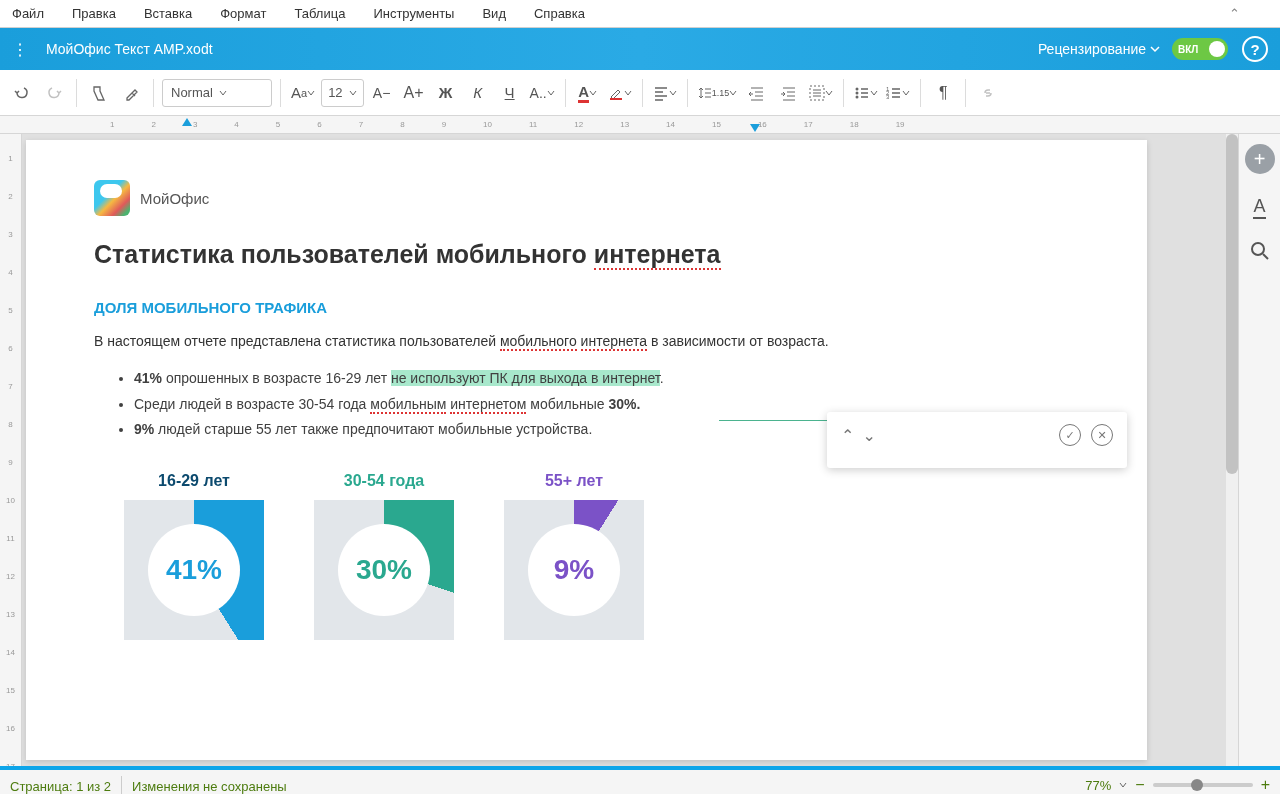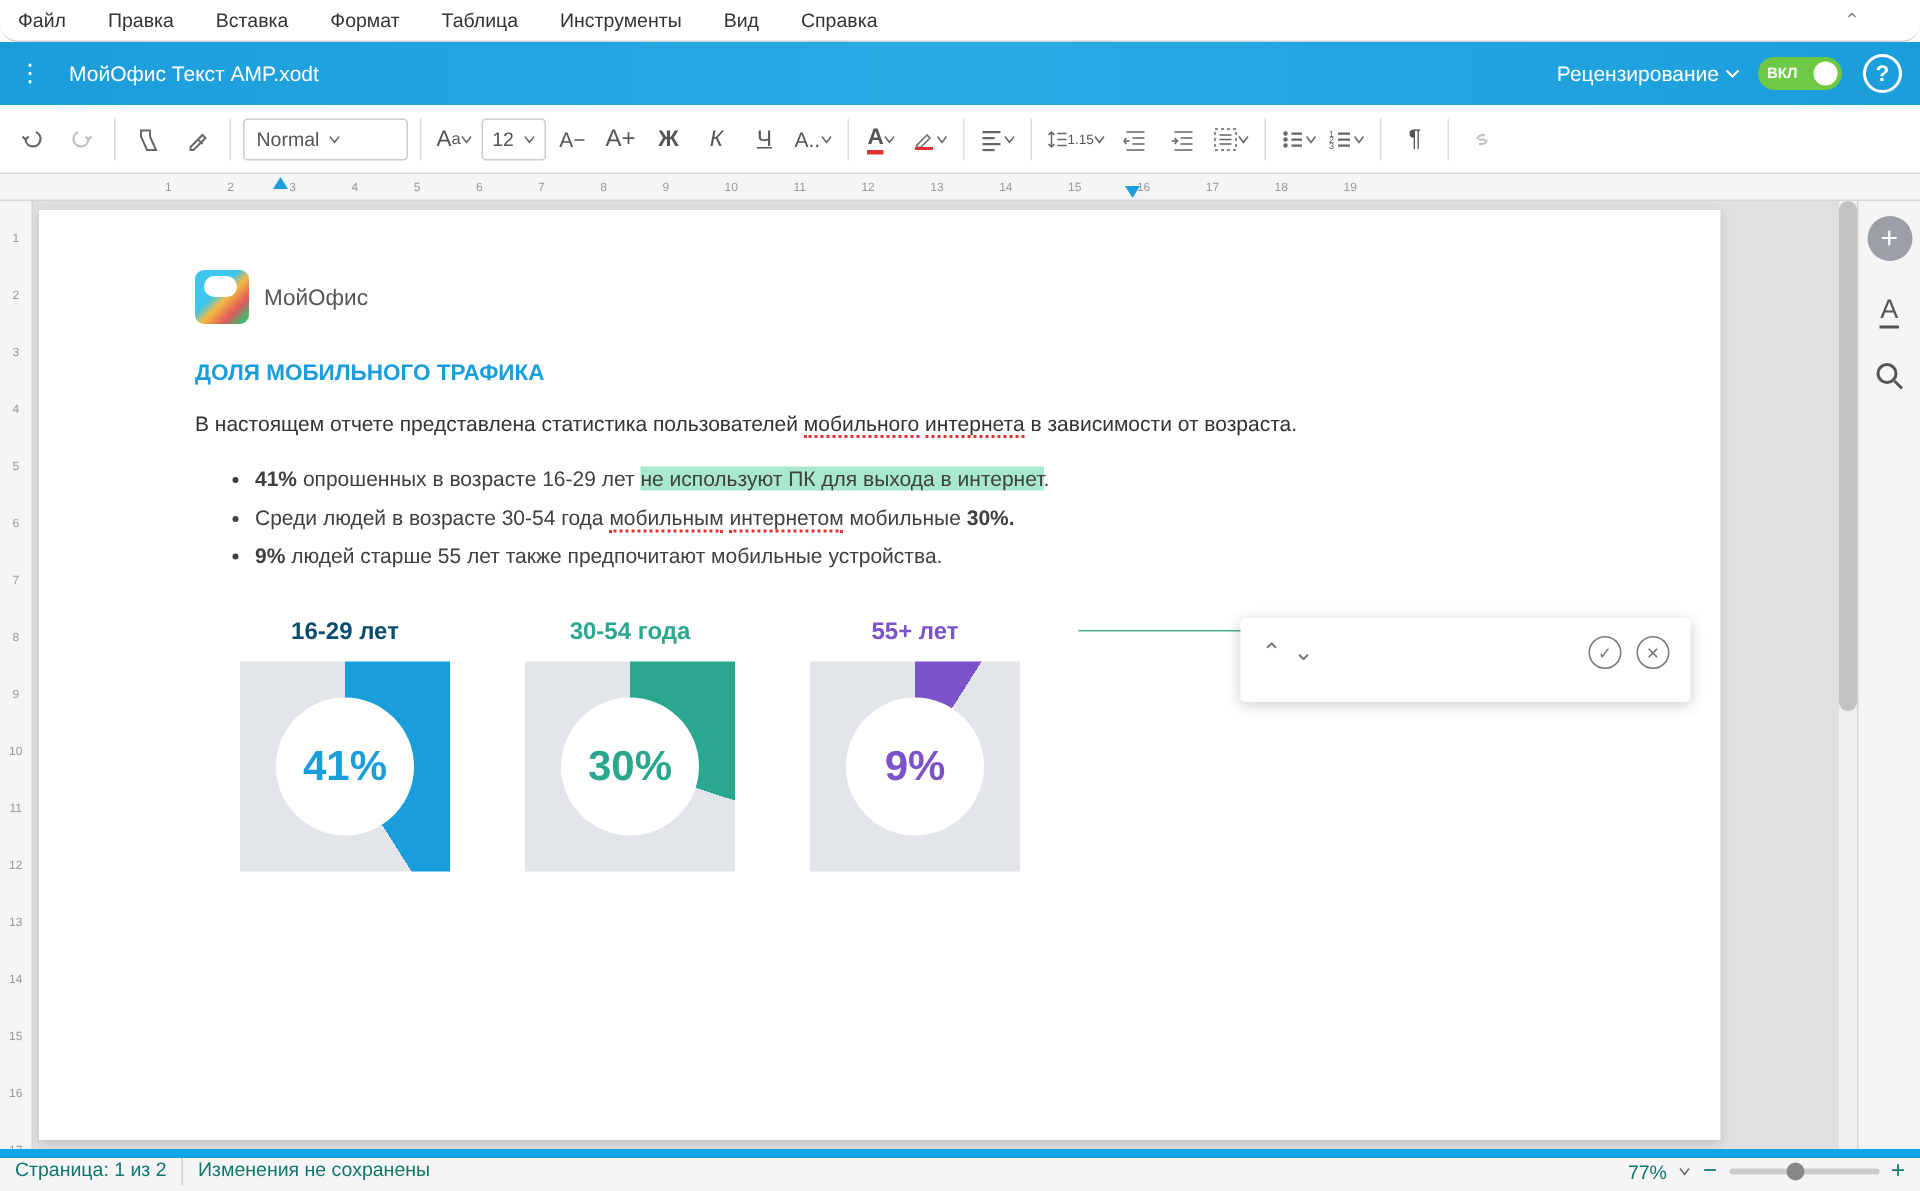--- a/index.html
+++ b/index.html
@@ -1,18 +1,18 @@
 <!DOCTYPE html>
 <html><head>
 <meta charset="utf-8">
 <style>
 * { margin: 0; padding: 0; box-sizing: border-box; font-family: Arial, sans-serif; }
 body { width: 1280px; height: 794px; overflow: hidden; background: #fff; display: flex; flex-direction: column; }
 
-.menubar { height: 28px; background: #fff; border-bottom: 1px solid #d0d0d0; display: flex; align-items: center; padding: 0 12px; font-size: 13px; color: #333; position: relative; border-radius: 12px; }
+.menubar { height: 28px; background: #fff; border-bottom: 1px solid #d0d0d0; display: flex; align-items: center; padding: 0 12px; font-size: 13px; color: #333; position: relative; }
 .menubar span { margin-right: 28px; cursor: pointer; }
 .menubar .chev { position: absolute; right: 12px; color: #888; }
 
 .titlebar { height: 42px; background: linear-gradient(to right, #1a9edb, #2aaae5, #1a9edb); display: flex; align-items: center; padding: 0 12px; color: #fff; font-size: 14px; }
 .titlebar .dots { width: 14px; margin-right: 20px; color: #fff; font-size: 16px; }
 .titlebar .spacer { flex: 1; }
 .titlebar .review { display: flex; align-items: center; margin-right: 12px; cursor: pointer; }
 .titlebar .review svg { margin-left: 4px; }
 .toggle { width: 56px; height: 22px; background: #6dc844; border-radius: 11px; display: flex; align-items: center; padding: 0 6px; font-size: 10px; color: #fff; font-weight: bold; position: relative; margin-right: 14px; }
 .toggle::after { content: ""; position: absolute; right: 3px; width: 16px; height: 16px; background: #fff; border-radius: 50%; }
@@ -26,21 +26,21 @@
 .toolbar svg { display: block; }
 .chevdown { width: 8px; height: 8px; }
 
 .ruler-h { height: 18px; background: #f5f5f5; border-bottom: 1px solid #d6d6d6; font-size: 8px; color: #999; display: flex; align-items: center; padding-left: 110px; gap: 37px; position: relative; }
 .ruler-h .marker-l { position: absolute; left: 182px; top: 2px; width: 0; height: 0; border-left: 5px solid transparent; border-right: 5px solid transparent; border-bottom: 8px solid #1a9edb; }
 .ruler-h .marker-r { position: absolute; left: 750px; top: 8px; width: 0; height: 0; border-left: 5px solid transparent; border-right: 5px solid transparent; border-top: 8px solid #1a9edb; }
 
 .workspace { flex: 1; display: flex; overflow: hidden; background: #f0f0f0; }
 .ruler-v { width: 22px; background: #f5f5f5; border-right: 1px solid #d6d6d6; font-size: 8px; color: #999; display: flex; flex-direction: column; align-items: center; gap: 29px; padding-top: 20px; }
 .canvas { flex: 1; overflow: auto; padding: 6px 0 0 4px; background: #e0e0e0; position: relative; }
-.page { width: 1121px; min-height: 620px; background: #fff; box-shadow: 0 2px 6px rgba(0,0,0,.15); padding: 40px 80px 20px 104px; position: relative; }
+.page { width: 1121px; min-height: 620px; background: #fff; box-shadow: 0 2px 6px rgba(0,0,0,.15); padding: 40px 80px 20px 68px; position: relative; }
 
 .logo-row { display: flex; align-items: center; font-size: 15px; color: #555; margin-bottom: 24px; }
 .logo-box { width: 36px; height: 36px; border-radius: 6px; margin-right: 10px; background: linear-gradient(135deg, #3dc7ee 40%, #f5b942 55%, #e05a5a 75%, #4bb36f 90%); position: relative; }
 .logo-box::before { content: ""; position: absolute; top: 4px; left: 6px; width: 22px; height: 14px; background: #fff; border-radius: 8px; }
 
 .doc h1 { font-size: 25px; font-weight: bold; color: #333; margin-bottom: 30px; }
 .doc h1 .squiggle { border-bottom: 2px dotted #d33; }
 .doc h2 { font-size: 15px; font-weight: bold; color: #1a9edb; margin-bottom: 14px; text-transform: uppercase; }
 .doc p { font-size: 14px; color: #333; line-height: 1.6; margin-bottom: 14px; }
 .doc .sq { border-bottom: 2px dotted #d33; }
@@ -71,21 +71,21 @@
 .comment-card .author-row { display: flex; align-items: center; margin-bottom: 10px; }
 .comment-card .avatar { width: 22px; height: 22px; border-radius: 50%; background: #6dc844; color: #fff; font-size: 9px; display: flex; align-items: center; justify-content: center; margin-right: 8px; }
 .comment-card .author { font-size: 13px; color: #333; flex: 1; }
 .comment-card .date { font-size: 12px; color: #777; }
 .comment-card .body { font-size: 12.5px; color: #777; line-height: 1.6; }
 
 .side-rail { width: 42px; background: #f5f5f5; border-left: 1px solid #d6d6d6; display: flex; flex-direction: column; align-items: center; padding-top: 10px; gap: 22px; }
 .side-rail .add { width: 30px; height: 30px; border-radius: 50%; background: #9aa0a6; color: #fff; display: flex; align-items: center; justify-content: center; font-size: 20px; cursor: pointer; }
 .side-rail .ic { color: #555; cursor: pointer; }
 
-.statusbar { height: 28px; background: #f5f5f5; border-top: 6px solid #0ea5e9; display: flex; align-items: flex-start; padding: 0 10px; font-size: 13px; color: #0f766e; }
+.statusbar { height: 28px; background: #f5f5f5; border-top: 4px solid #0ea5e9; display: flex; align-items: flex-end; padding: 0 10px; font-size: 13px; color: #4d7c0f; }
 .statusbar .ssep { width: 1px; height: 18px; background: #ccc; margin: 0 10px; }
 .statusbar .spacer { flex: 1; }
 .statusbar .zoom-ctrl { display: flex; align-items: center; gap: 8px; }
 .zoom-track { width: 100px; height: 4px; background: #ccc; border-radius: 2px; position: relative; }
 .zoom-thumb { position: absolute; left: 38px; top: -4px; width: 12px; height: 12px; background: #888; border-radius: 50%; }
 
 .scrollb-v { position: absolute; right: 0; top: 0; width: 12px; height: 100%; background: #f0f0f0; }
 .scrollb-v .thumb { position: absolute; top: 0; width: 100%; height: 340px; background: #c2c2c2; border-radius: 6px; }
 </style>
 </head>
@@ -296,20 +296,21 @@
       <span>15</span>
       <span>16</span>
       <span>17</span>
   </div>
   <div class="canvas">
     <div class="page doc">
       <div class="logo-row">
         <div class="logo-box"></div>
         <span>МойОфис</span>
       </div>
+      <h1><span>Статистика пользователей мобильного </span><span class="squiggle">интернета</span></h1>
       <h2>Доля мобильного трафика</h2>
       <p><span>В настоящем отчете представлена статистика пользователей </span><span class="sq">мобильного</span><span> </span><span class="sq">интернета</span><span> в зависимости от возраста.</span></p>
       <ul>
         <li><b>41%</b><span> опрошенных в возрасте 16-29 лет </span><span class="hilite">не используют ПК для выхода в интернет</span><span>.</span></li>
         <li><span>Среди людей в возрасте 30-54 года </span><span class="sq">мобильным</span><span> </span><span class="sq">интернетом</span><span> мобильные </span><b>30%.</b></li>
         <li><b>9%</b><span> людей старше 55 лет также предпочитают мобильные устройства.</span></li>
       </ul>
 
       <div class="charts">
         <div class="chart c1">

